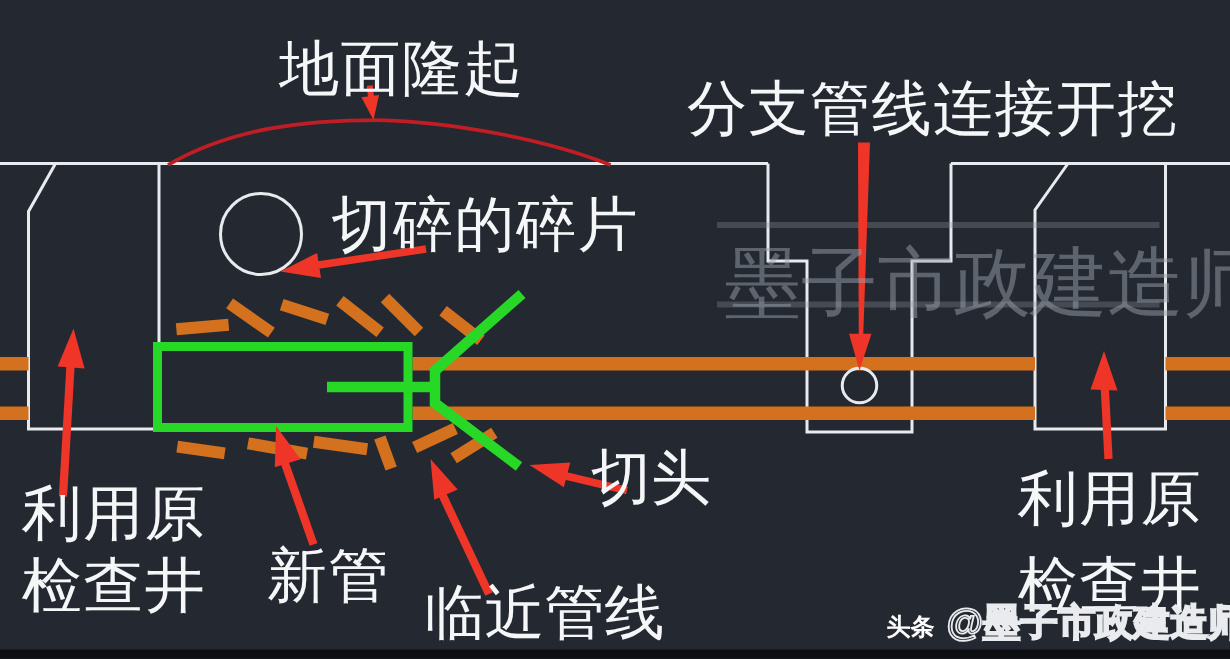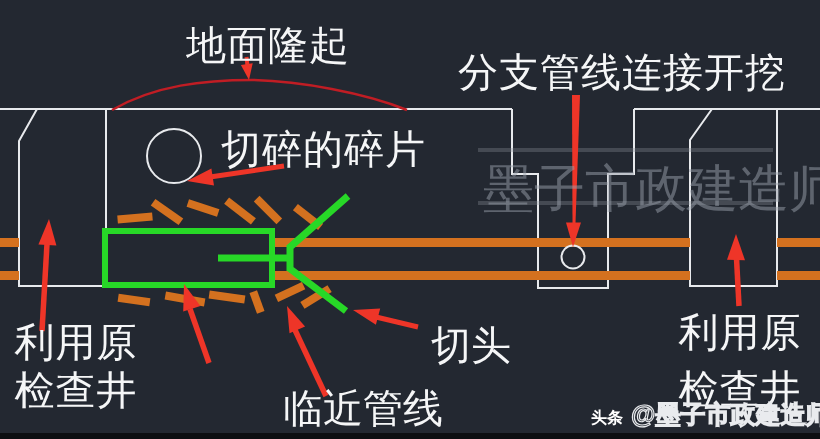--- a/index.html
+++ b/index.html
@@ -129,24 +129,25 @@
   </svg>
 
   <div class="label" id="lbl-ground-heave" style="left:186px;top:24px;">地面隆起</div>
 
   <div class="label" style="left:458px;top:51px;letter-spacing:1px;">分支管线连接开挖</div>
 
   <div class="label" style="left:221px;top:128px;">切碎的碎片</div>
 
   <div class="label two" id="lbl-left-well" style="left:13px;top:319px;width:126px;"><span>利用原</span><br><span>检查井</span></div>
 
+  <div class="label" style="left:178px;top:362px;">新管</div>
 
   <div class="label" style="left:283px;top:387px;letter-spacing:0;">临近管线</div>
 
-  <div class="label" style="left:431px;top:297px;letter-spacing:0;margin-top:27px;">切头</div>
+  <div class="label" style="left:394px;top:297px;letter-spacing:0;">切头</div>
 
   <div class="label two" id="lbl-right-well" style="left:674px;top:304px;width:132px;"><span>利用原</span><br><span>检查井</span></div>
 
   <div id="watermark-center">墨子市政建造师</div>
 
   <div id="credit"><span class="prefix">头条</span><span class="handle">@墨子市政建造师</span></div>
 
   <div id="bottom-bar"></div>
 </div>
 

